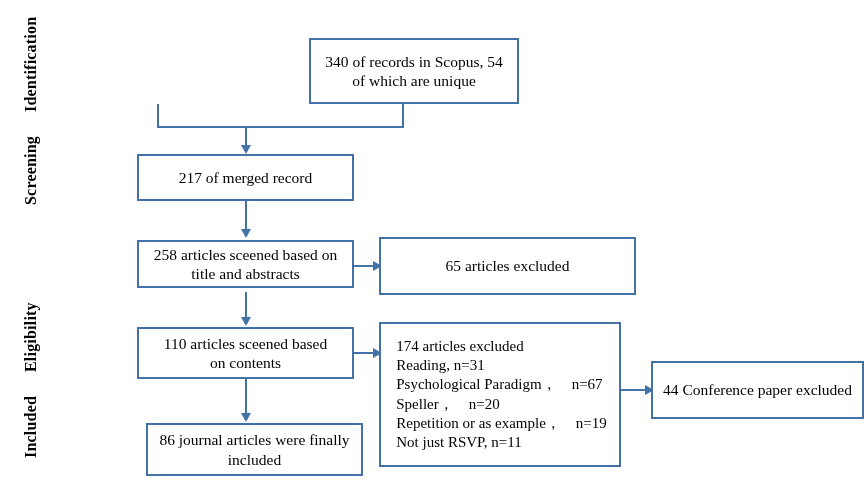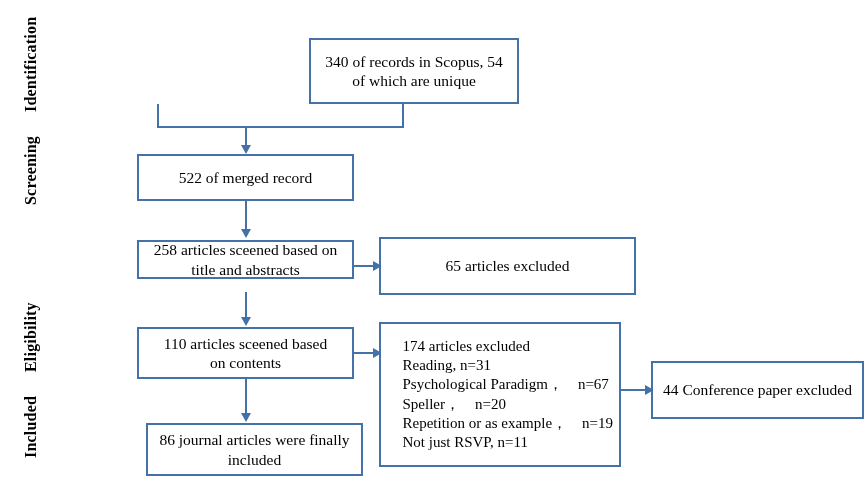--- a/index.html
+++ b/index.html
@@ -40,21 +40,21 @@
     line-height: 1.25;
     display: flex;
     align-items: center;
     justify-content: center;
     text-align: center;
     padding: 2px 8px;
   }
   .node .txt { display: block; white-space: pre-line; }
 
   .node.left-align {
-    justify-content: flex-end;
+    justify-content: center;
     text-align: left;
     padding: 4px 6px 4px 9px;
   }
   .node.left-align .txt {
     line-height: 1.28;
     font-size: 15px;
   }
 
   
   .vline {
@@ -102,27 +102,27 @@
 of which are unique</span>
   </div>
 
   <div class="vline" style="left:157px; top:104px; height:23px;"></div>
   <div class="vline" style="left:402px; top:104px; height:23px;"></div>
   <div class="hline" style="left:157px; top:126px; width:247px;"></div>
   <div class="vline" style="left:245px; top:126px; height:21px;"></div>
   <div class="arrow-down" style="left:241px; top:145px;"></div>
 
   <div class="node" style="left:137px; top:154px; width:217px; height:47px;">
-    <span class="txt">522 of merged record</span>
+    <span class="txt">217 of merged record</span>
   </div>
 
   <div class="vline" style="left:245px; top:201px; height:30px;"></div>
   <div class="arrow-down" style="left:241px; top:229px;"></div>
 
-  <div class="node" style="left:137px; top:240px; width:217px; height:39px;">
+  <div class="node" style="left:137px; top:240px; width:217px; height:48px;">
     <span class="txt">258 articles sceened based on
 title and abstracts</span>
   </div>
 
   <div class="hline" style="left:354px; top:265px; width:24px;"></div>
   <div class="arrow-right" style="left:373px; top:261px;"></div>
 
   <div class="node" style="left:379px; top:237px; width:257px; height:58px;">
     <span class="txt">65 articles excluded</span>
   </div>

